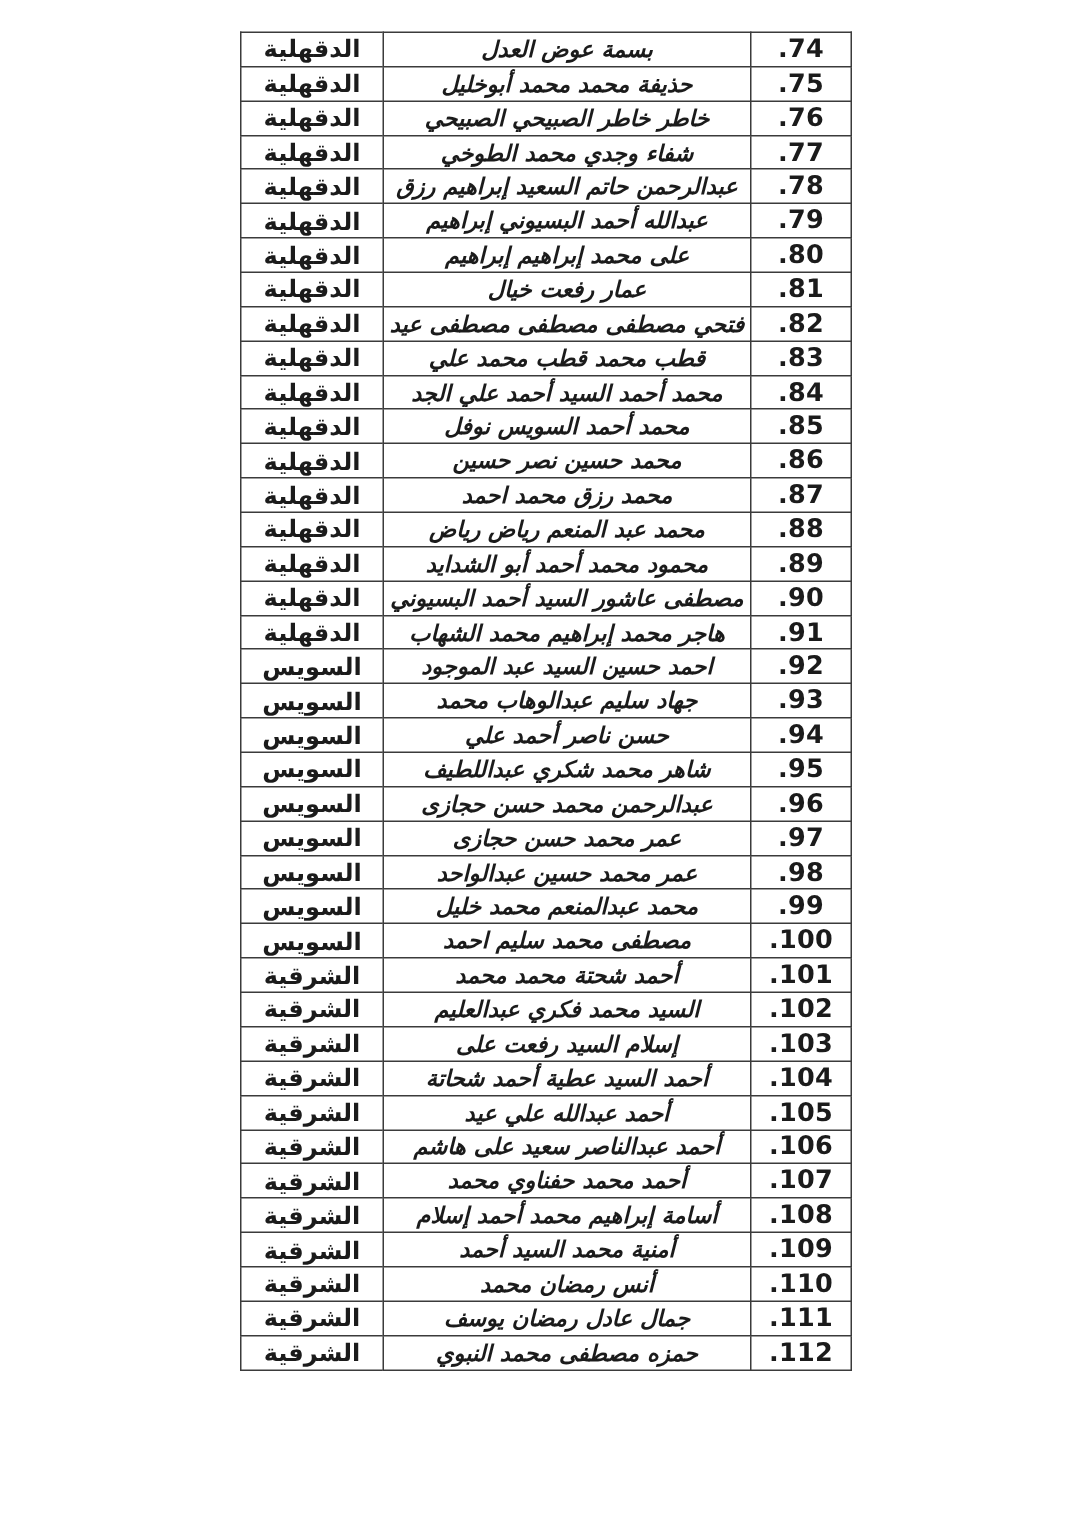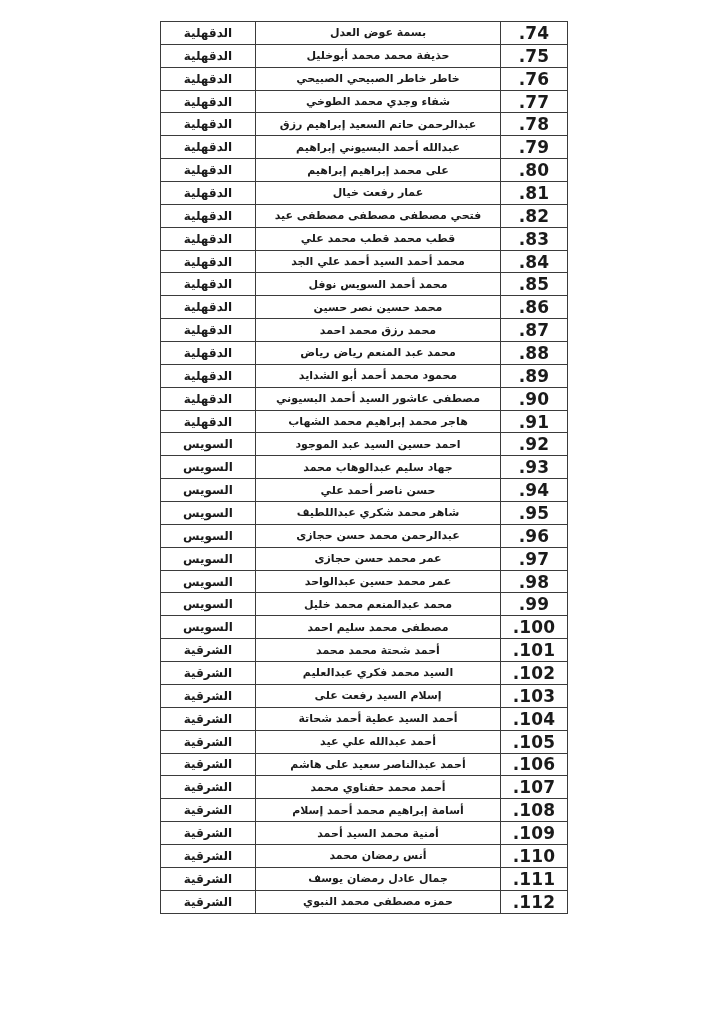--- a/index.html
+++ b/index.html
@@ -42,25 +42,26 @@
   }
   td.cell-num {
     width: 62px;
     direction: ltr;
     font-size: 17px;
     color: #262626;
     letter-spacing: 0.2px;
   }
   td.cell-name {
     width: 240px;
-    font-size: 11px;
+    font-size: 15px;
+    font-style: italic;
   }
   td.cell-gov {
     width: 90px;
-    font-size: 12px;
+    font-size: 16px;
   }
 </style>
 </head>
 <body>
 
 <div class="page">
   <table class="roster">
     <tbody>
         <tr>
           <td class="cell-num">.74</td>

